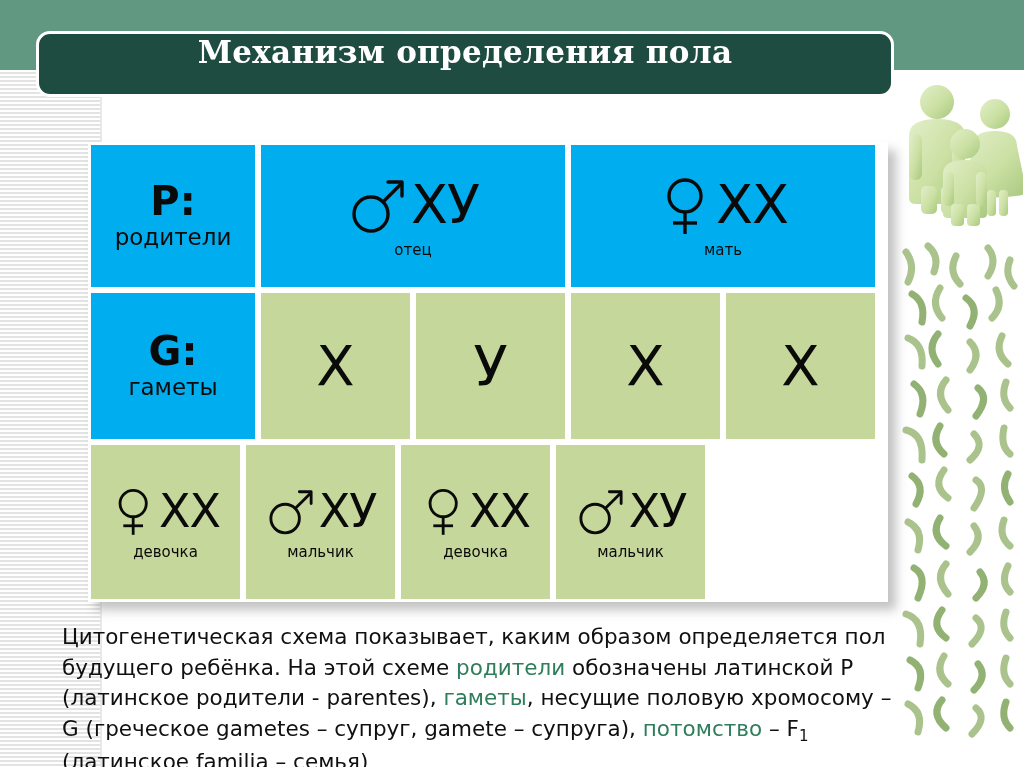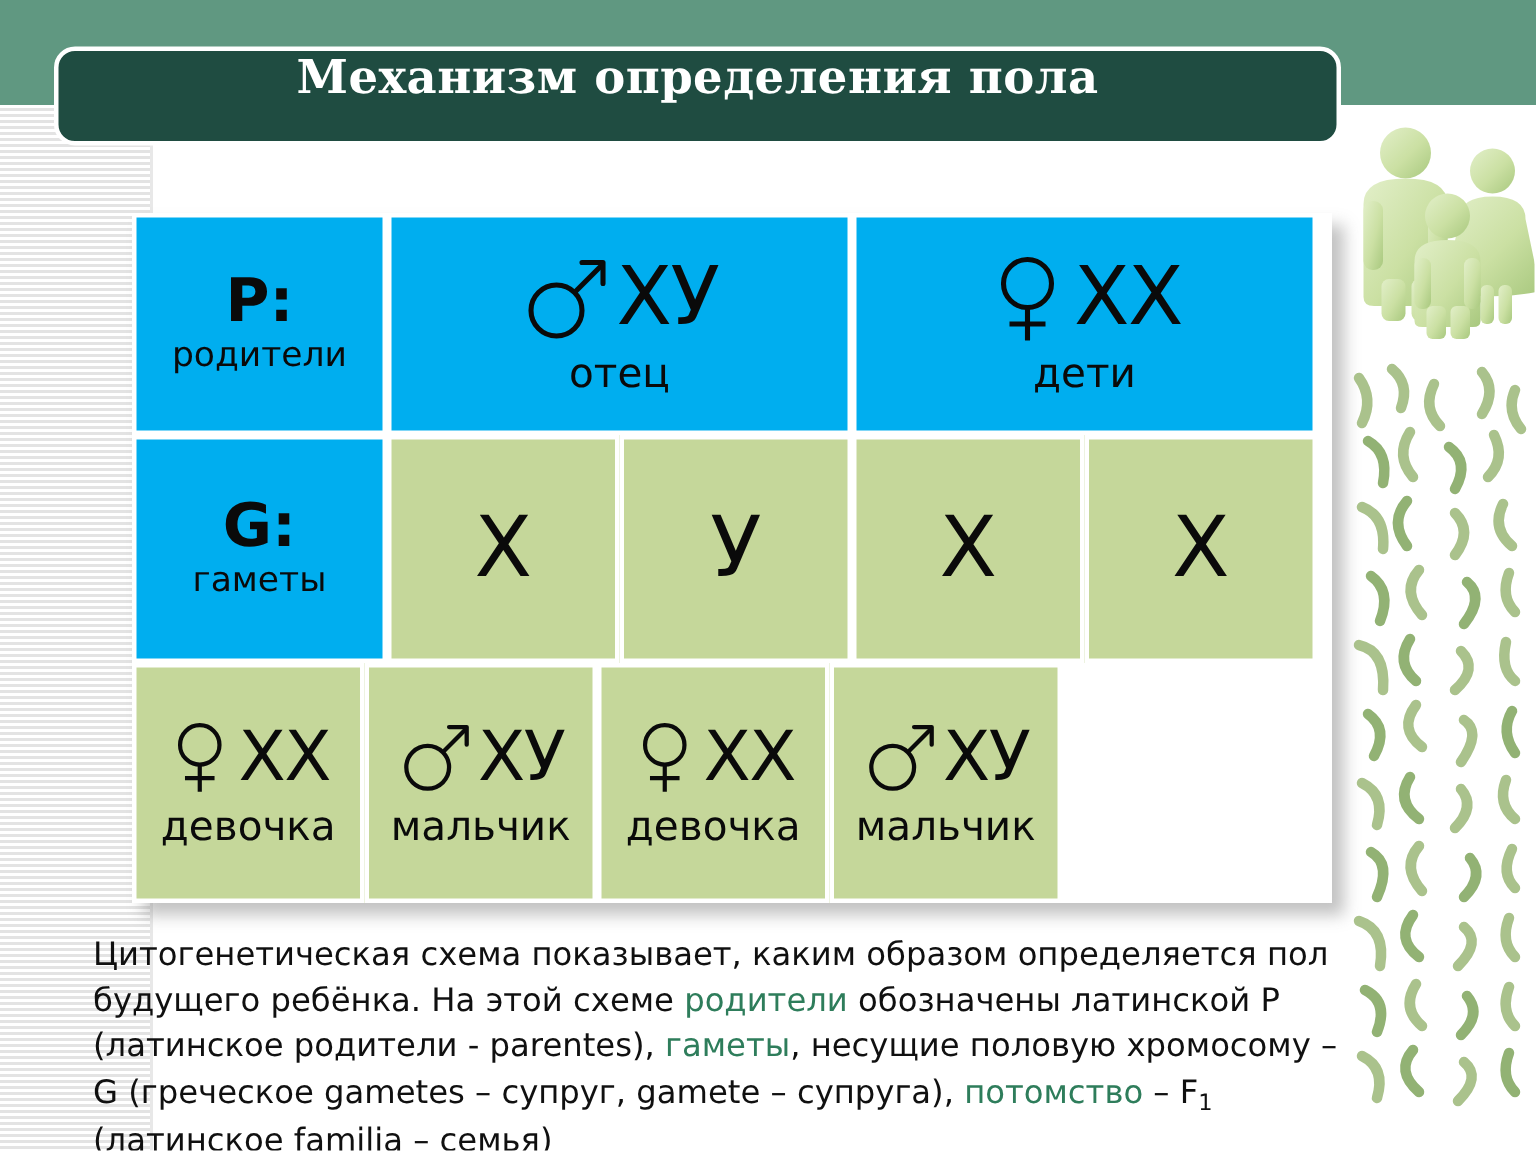--- a/index.html
+++ b/index.html
@@ -71,21 +71,21 @@
   .c2{flex:0 0 310px;width:310px;}
   .c1{flex:0 0 155px;width:155px;}
 
   .big-label{
     font-size:40px;font-weight:bold;line-height:1;
     font-family:"DejaVu Sans","Liberation Sans",sans-serif;
     margin-bottom:4px;
   }
   .big-label .sub{font-size:24px;vertical-align:sub;font-weight:bold;}
   .small-label{font-size:23px;line-height:1.1;}
-  .cap{font-size:27px;line-height:1.1;margin-top:6px;}
+  .cap{font-size:15px;line-height:1.1;margin-top:6px;}
 
   .geno-line{
     display:flex;align-items:center;justify-content:center;gap:2px;
     line-height:1;
   }
   .geno-text{font-size:54px;font-weight:500;letter-spacing:-1px;}
   .geno-text.sm{font-size:46px;}
   .gamete{font-size:56px;font-weight:500;line-height:1;}
 
   svg.sym{display:block;}
@@ -137,21 +137,21 @@
 
       <div class="cell blue c2">
         <div class="geno-line">
           <svg class="sym" width="56" height="62" viewBox="0 0 56 62">
             <circle cx="27" cy="22" r="16" fill="none" stroke="#0a0a0a" stroke-width="3.4"></circle>
             <line x1="27" y1="38" x2="27" y2="60" stroke="#0a0a0a" stroke-width="3.4"></line>
             <line x1="15" y1="49" x2="39" y2="49" stroke="#0a0a0a" stroke-width="3.4"></line>
           </svg>
           <span class="geno-text">ХХ</span>
         </div>
-        <div class="cap">дети</div>
+        <div class="cap">мать</div>
       </div>
     </div>
 
     <div class="prow r2">
       <div class="cell blue lbl-col">
         <div class="big-label">G:</div>
         <div class="small-label">гаметы</div>
       </div>
       <div class="cell green c1">
         <span class="gamete">Х</span>

